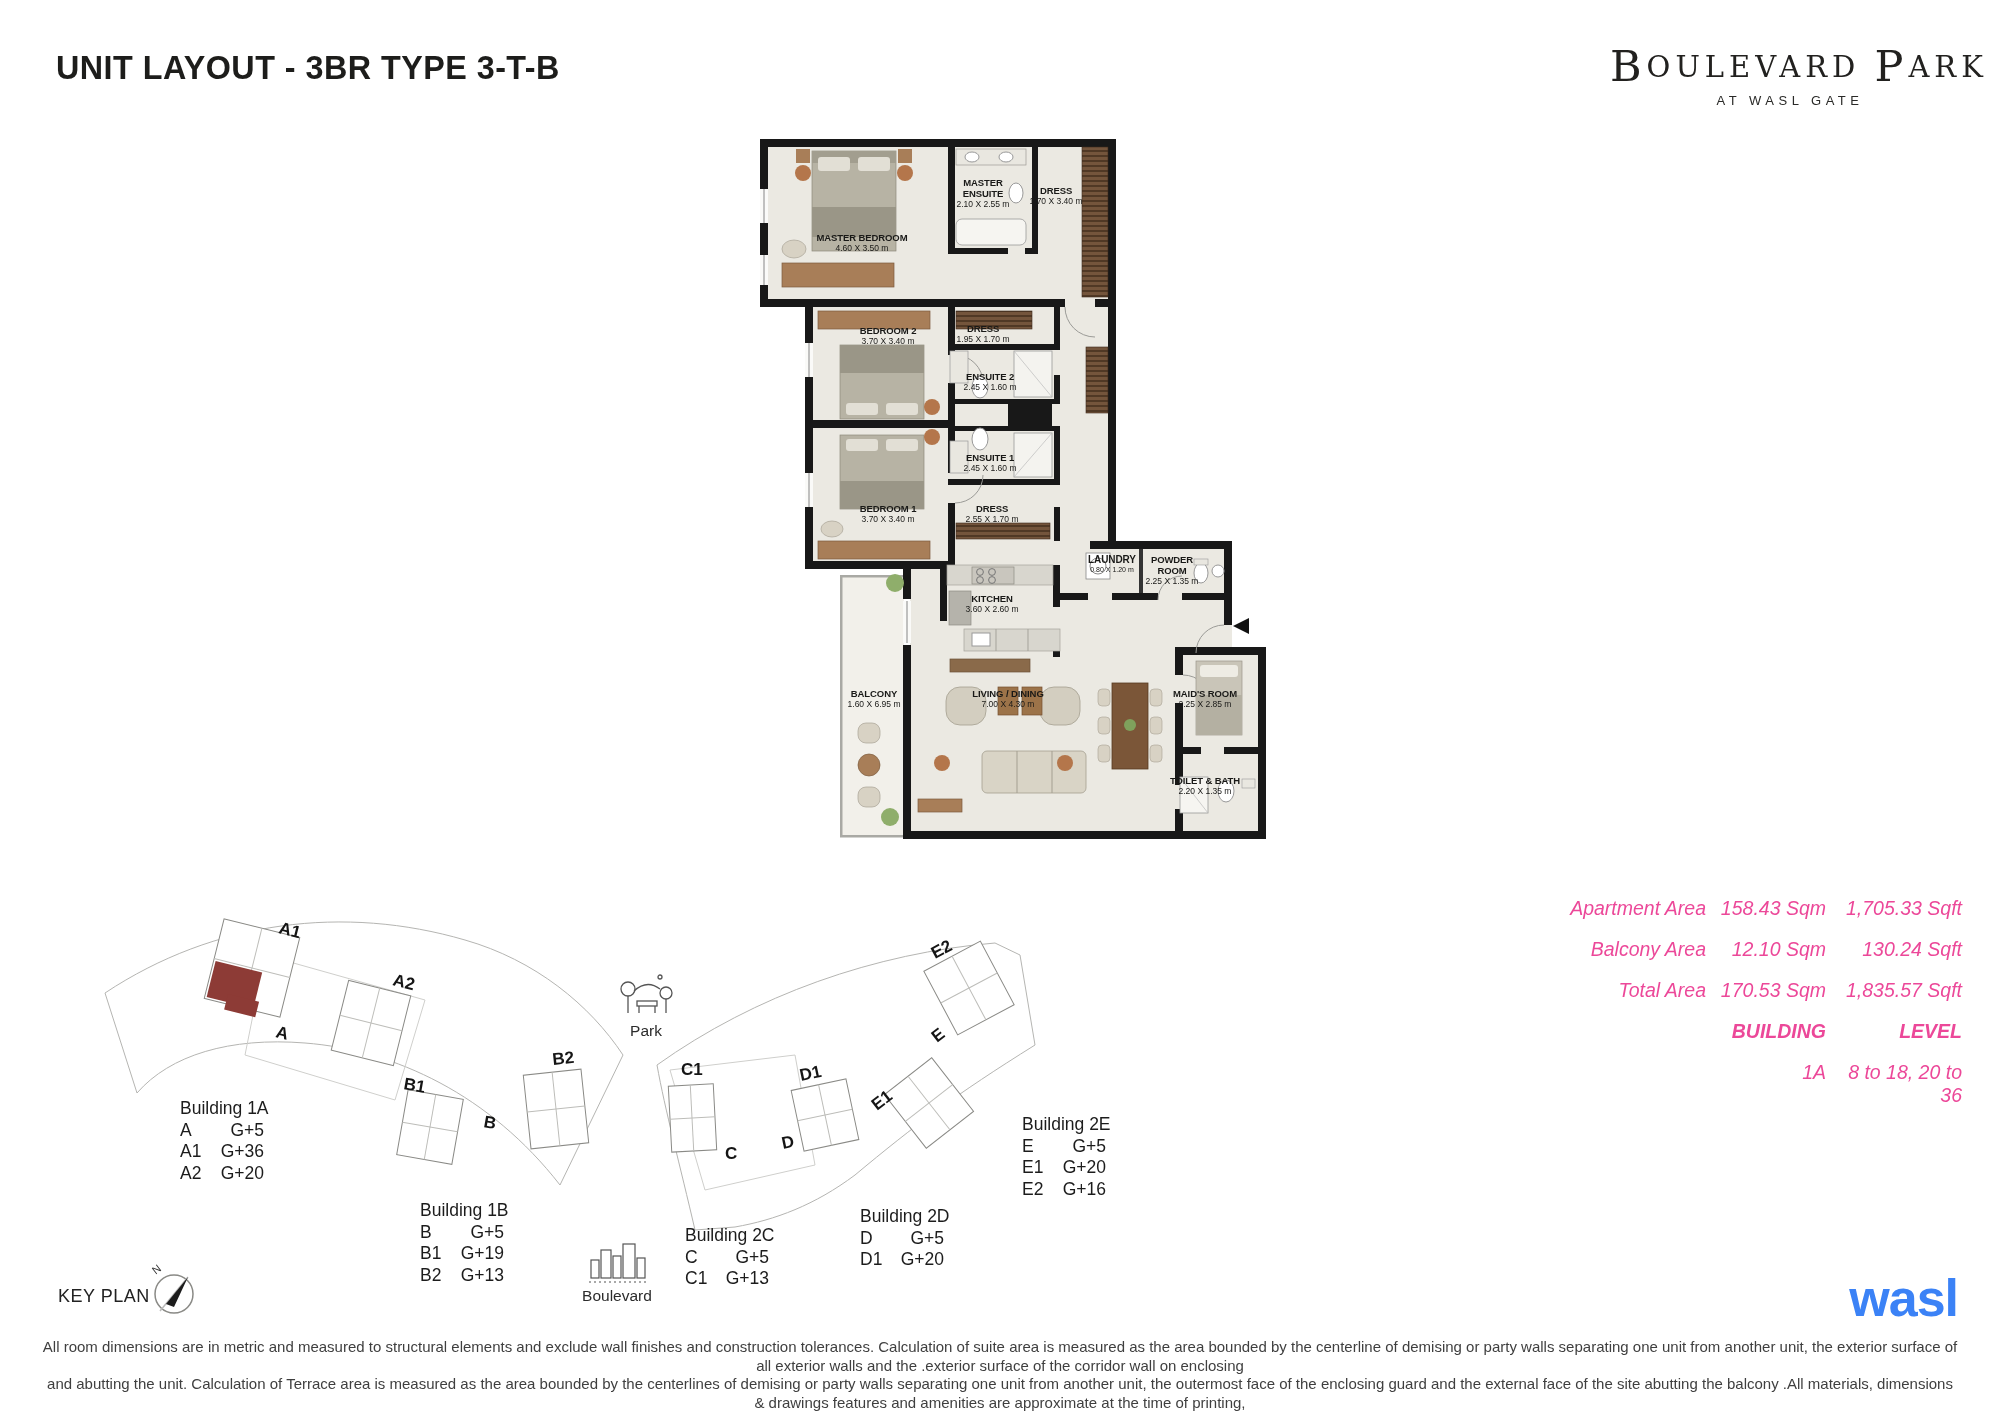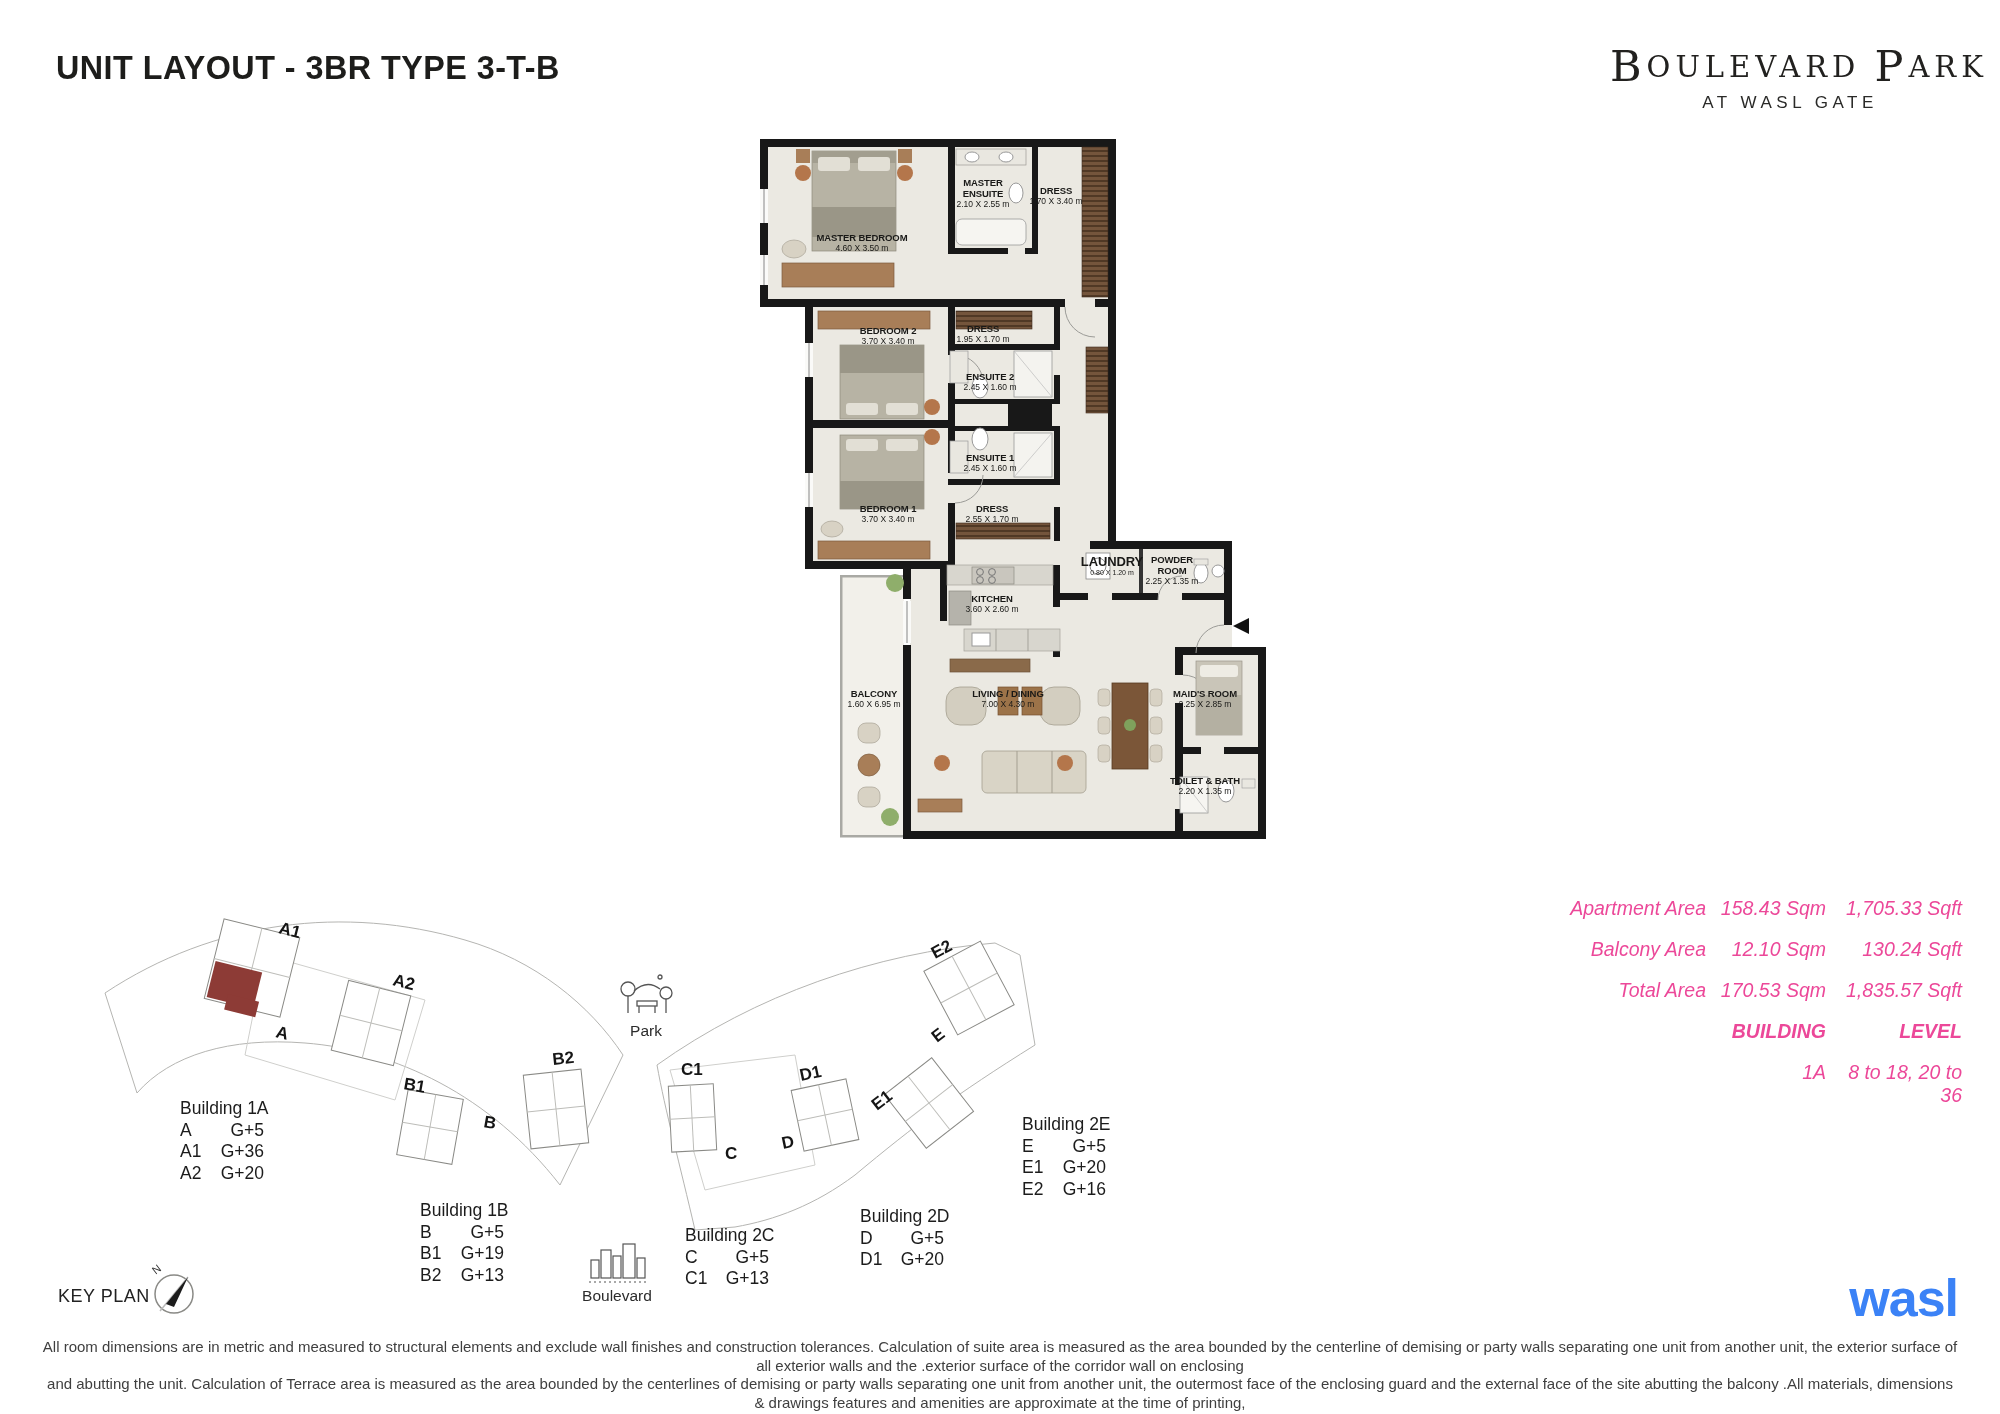--- a/index.html
+++ b/index.html
@@ -4,29 +4,29 @@
 <style>
   html,body{margin:0;padding:0;background:#fff;}
   #canvas{position:relative;width:2000px;height:1414px;background:#ffffff;overflow:hidden;
           font-family:"Liberation Sans",sans-serif;color:#1d1d1b;}
   
   #page-title{position:absolute;left:56px;top:48px;font-size:34px;font-weight:bold;
               letter-spacing:.5px;transform:scaleX(.95);transform-origin:left;color:#1d1d1b;}
   #brand{position:absolute;right:30px;top:50px;width:360px;text-align:center;color:#22211f;}
   #brand .line1{font-family:"DejaVu Serif","Liberation Serif",serif;font-size:29px;letter-spacing:5px;}
   #brand .cap{font-size:43px;line-height:0;vertical-align:-4px;}
-  #brand .line2{font-size:17px;letter-spacing:4.5px;margin-top:9px;color:#2a2a28;}
+  #brand .line2{font-size:13px;letter-spacing:4.5px;margin-top:9px;color:#2a2a28;}
   
   #plan{position:absolute;left:760px;top:135px;width:515px;height:705px;}
   .rlabel{position:absolute;transform:translateX(-50%);text-align:center;color:#191917;
           line-height:1.18;white-space:nowrap;}
   .rlabel .rname{font-size:9.5px;font-weight:bold;letter-spacing:-.1px;}
   .rlabel .rdims{font-size:8.5px;}
   .rlabel.wrap{white-space:normal;width:62px;}
-  .rlabel.tiny .rname{font-size:13px;}
+  .rlabel.tiny .rname{font-size:10px;}
   .rlabel.tiny .rdims{font-size:7px;}
   
   #areas{position:absolute;left:1558px;top:897px;width:404px;}
   .arow{display:grid;grid-template-columns:148px 120px 136px;margin-bottom:18px;
         font-size:19.5px;color:#ec4899;font-style:italic;}
   .arow span{text-align:right;}
   .arow.hdr{font-weight:bold;margin-top:18px;}
   
   #keyplan-svg{position:absolute;left:95px;top:895px;}
   .legend{position:absolute;font-size:17.5px;color:#1c1c1c;line-height:21.5px;}

